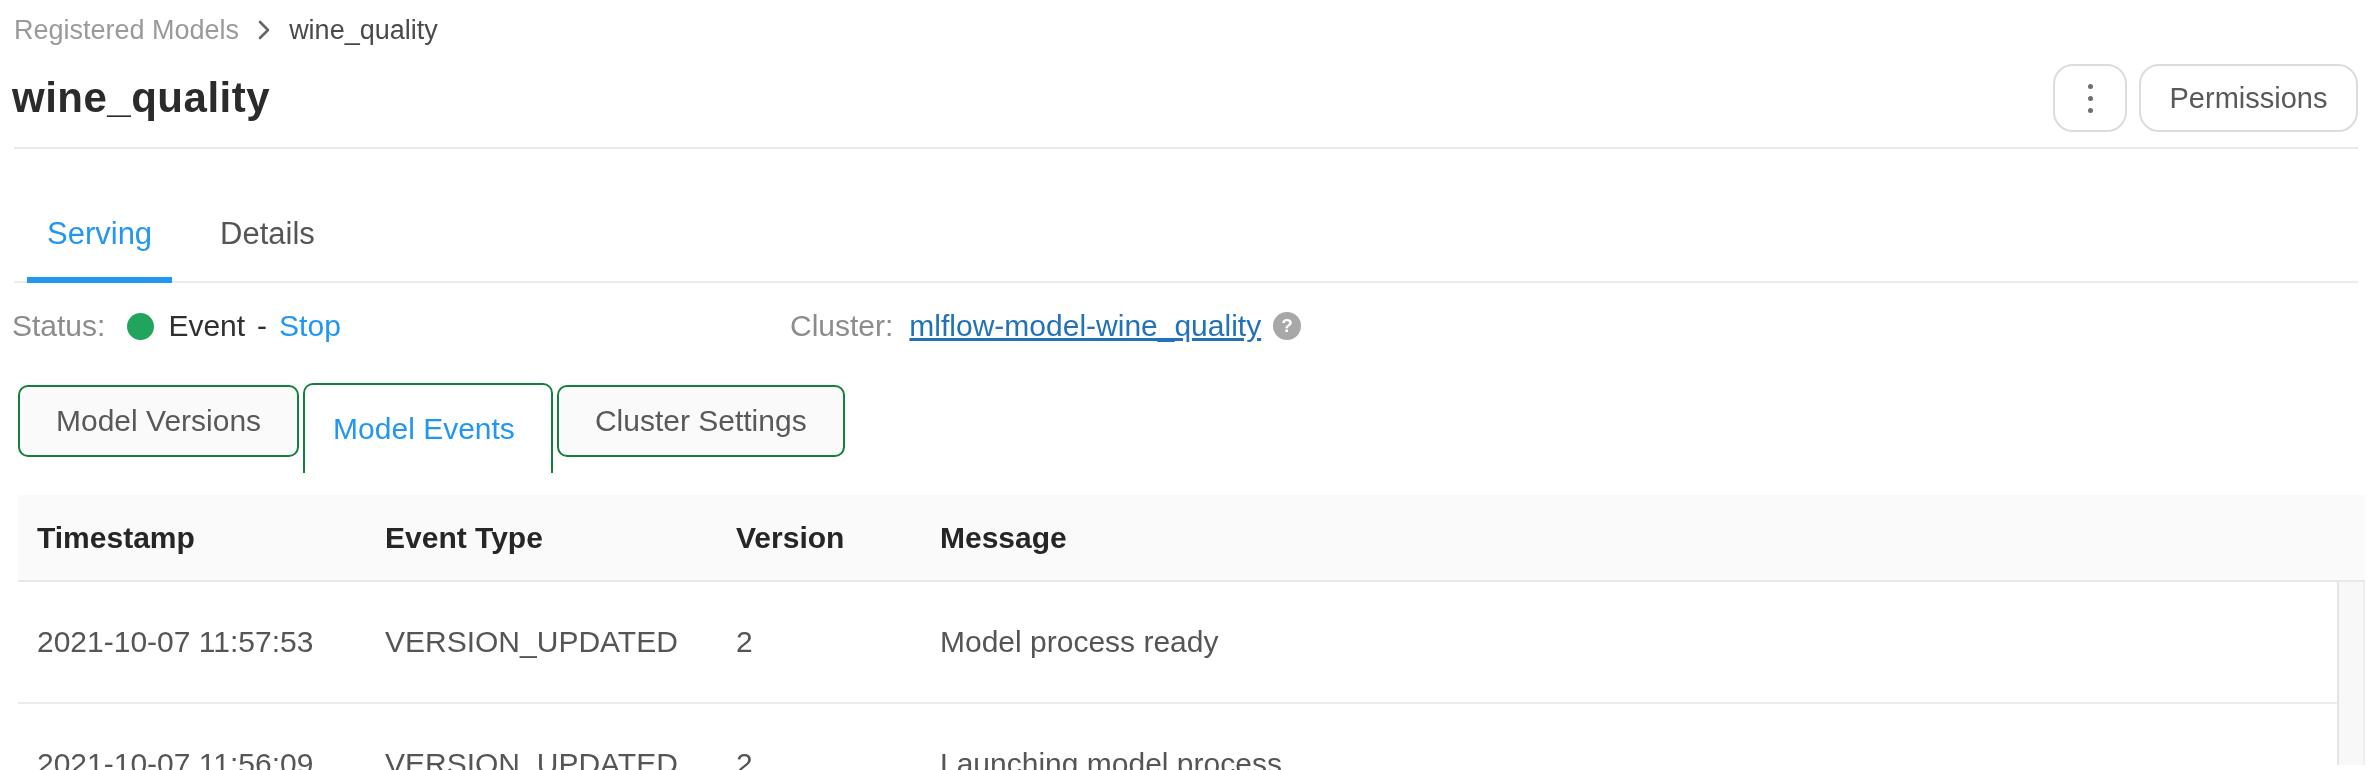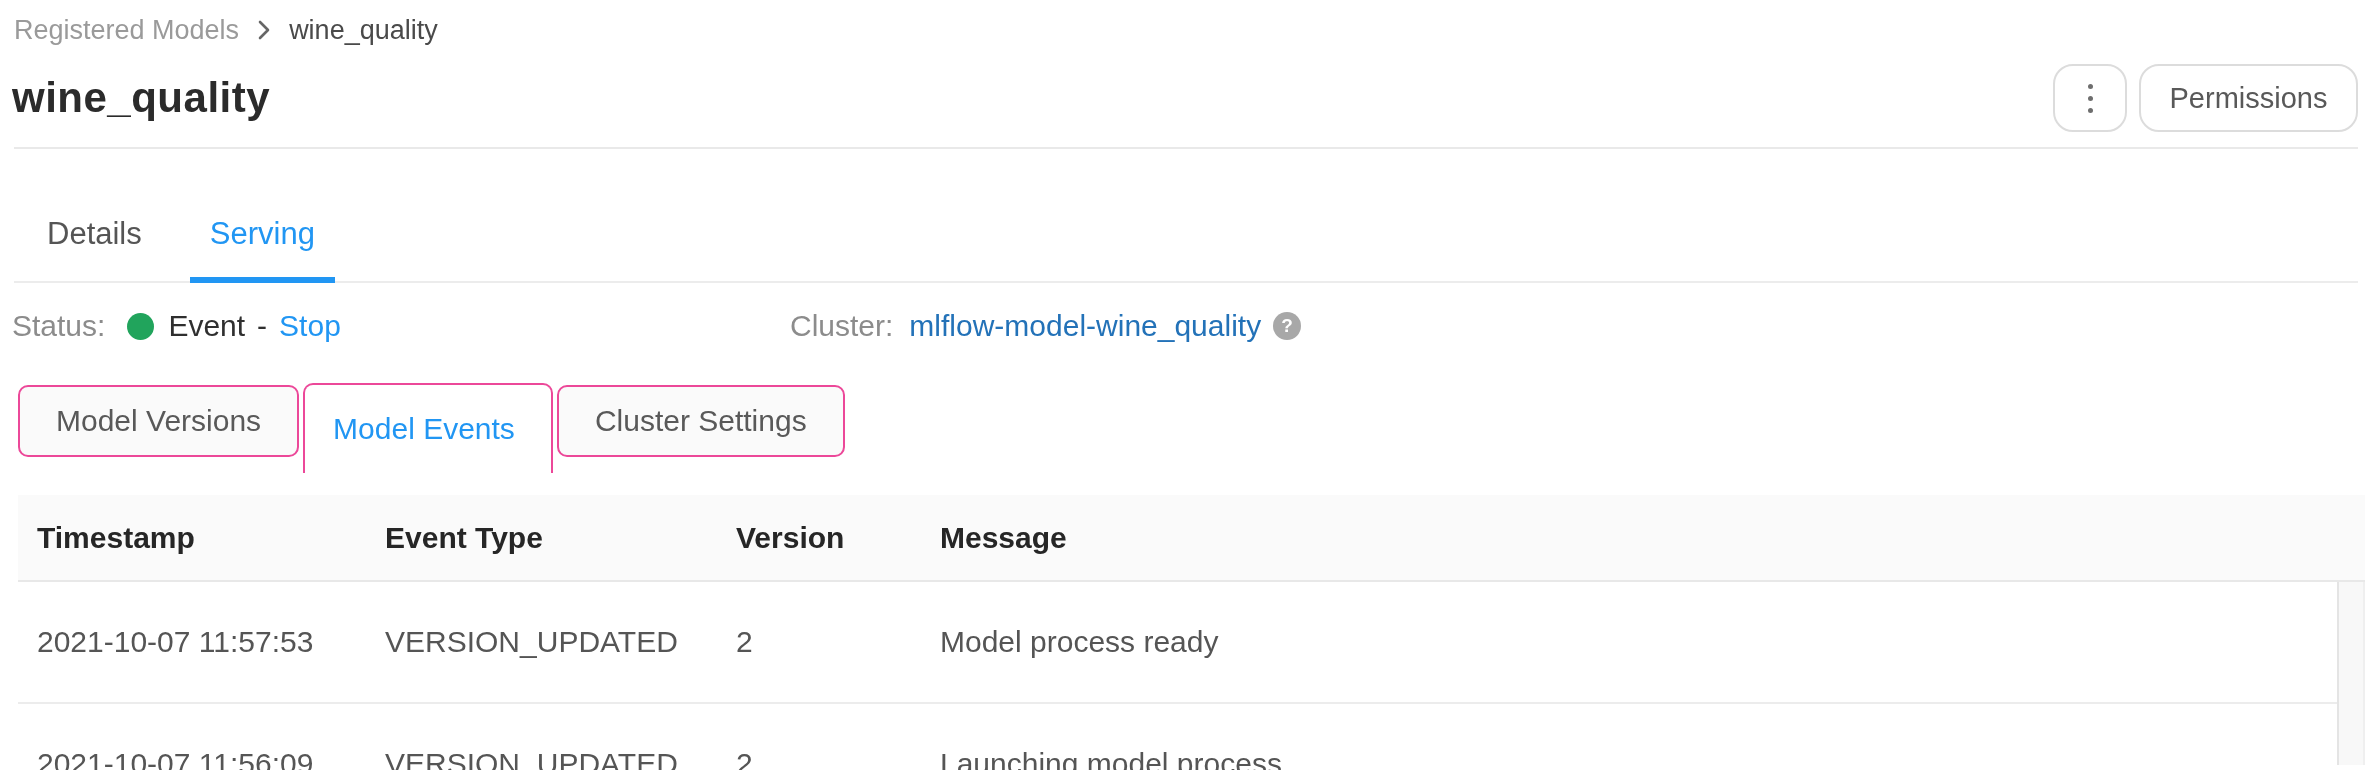--- a/index.html
+++ b/index.html
@@ -40,29 +40,29 @@
   .status-row { display:flex; align-items:flex-end; margin:16px 14px 0 12px; height:44px;
     font-size:30px; }
   .status-group { display:flex; align-items:center; width:778px; }
   .muted-label { color:#8c8c8c; }
   .status-dot { width:27px; height:27px; border-radius:50%;
     background:var(--status-green,#21a45c); margin:0 14px 0 22px; }
   .status-value { color:#2f2f2f; }
   .status-sep { color:#2f2f2f; margin:0 12px; }
   .link-stop { color:var(--accent-blue,#2196f3); cursor:pointer; }
   .cluster-group { display:flex; align-items:center; }
-  .cluster-link { color:var(--link-blue,#2372b8); margin-left:16px; cursor:pointer; }
+  .cluster-link { color:var(--link-blue,#2372b8); margin-left:16px; cursor:pointer;text-decoration:underline; }
   .help-icon { width:28px; height:28px; border-radius:50%; background:#a8a8a8; color:#fff;
     font-size:19px; font-weight:700; display:flex; align-items:center; justify-content:center;
     margin-left:12px; cursor:pointer; }
 
   
   .subtabs { display:flex; align-items:flex-start; margin:42px 0 0 18px; height:90px; }
   .subtab { height:72px; padding:0 36px; display:flex; align-items:center;
-    background:#fafafa; border:2px solid #ec4899; border-radius:10px; font-size:30px;
+    background:#fafafa; border:2px solid #15803d; border-radius:10px; font-size:30px;
     color:#595959; margin-right:4px; cursor:pointer; white-space:nowrap; }
   .subtab.active { height:90px; margin-top:-2px; background:#fff; border-bottom:none;
     border-radius:10px 10px 0 0; color:var(--accent-blue,#2196f3);padding-left:28px; }
 
   
   .events-table { margin:20px 7px 0 18px; width:2347px; }
   .thead { display:flex; align-items:center; background:#fafafa; height:87px;
     border-bottom:2px solid #e8e8e8; font-weight:700; font-size:30px; color:#262626; }
   .c1 { width:348px; padding-left:19px; }
   .c2 { width:351px; padding-left:19px; }
@@ -99,22 +99,22 @@
           <i></i>
           <i></i>
       </span>
     </div>
     <button class="btn btn-permissions">Permissions</button>
   </div>
 
   <div class="divider"></div>
 
   <div class="tabbar">
+    <div class="tab active">Serving</div>
     <div class="tab">Details</div>
-    <div class="tab active">Serving</div>
   </div>
 
   <div class="status-row">
     <div class="status-group">
       <span class="muted-label">Status:</span>
       <span class="status-dot"></span>
       <span class="status-value">Event</span>
       <span class="status-sep">-</span>
       <span class="link-stop">Stop</span>
     </div>

